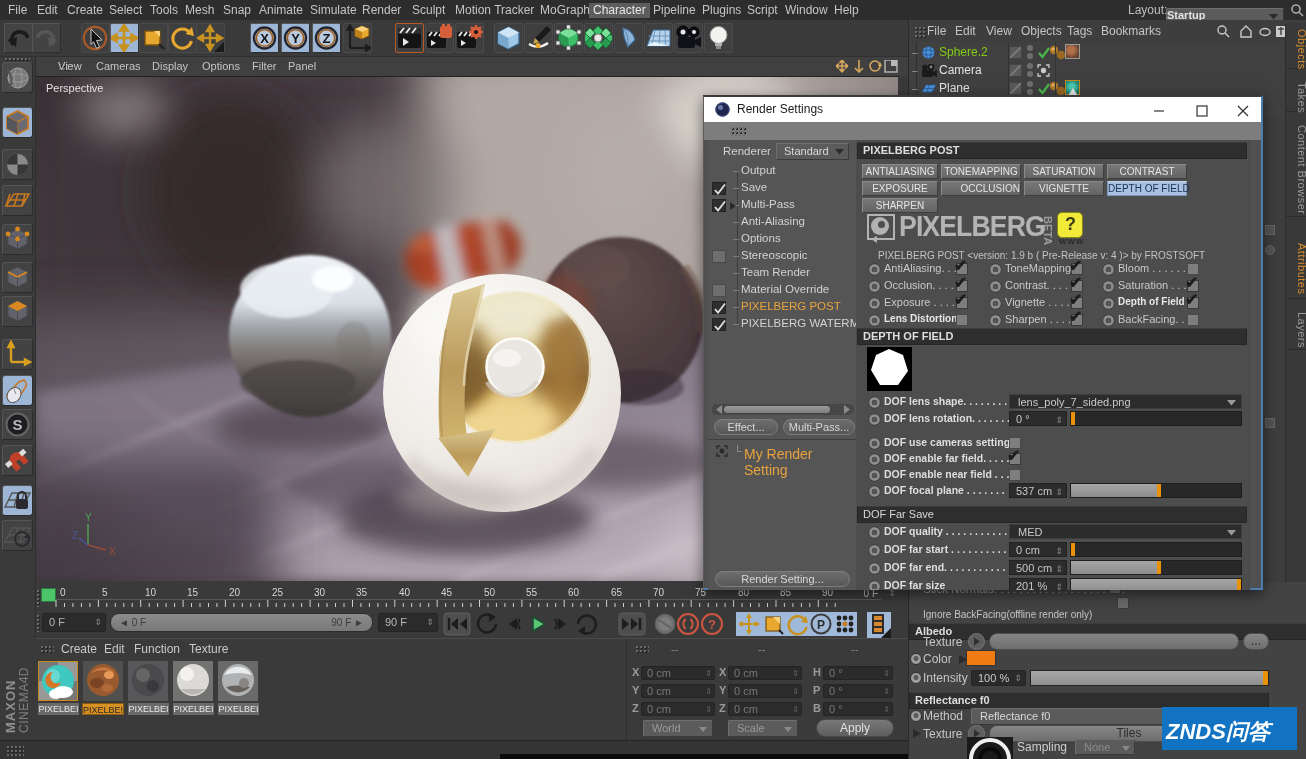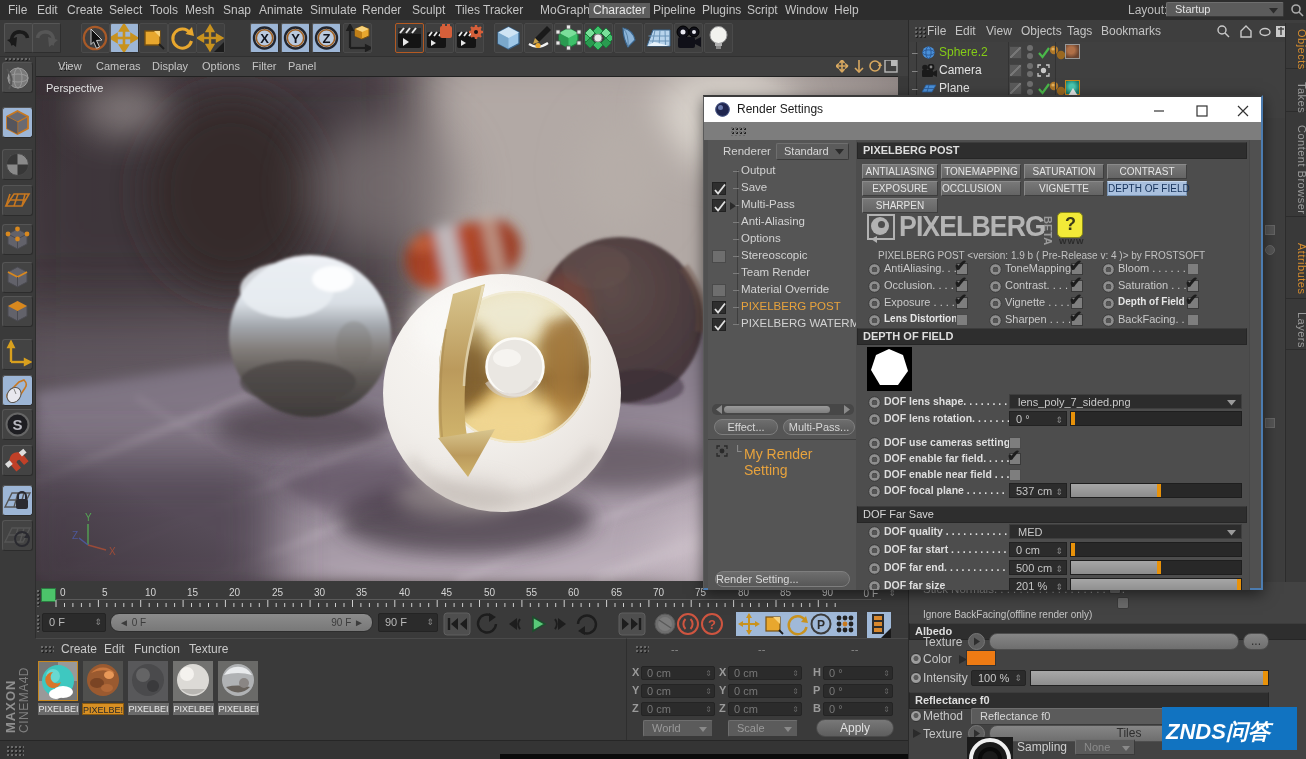--- a/index.html
+++ b/index.html
@@ -60,30 +60,30 @@
   <span class="mi" style="left:33px">Edit</span>
   <span class="mi" style="left:63px">Create</span>
   <span class="mi" style="left:105px">Select</span>
   <span class="mi" style="left:146px">Tools</span>
   <span class="mi" style="left:181px">Mesh</span>
   <span class="mi" style="left:219px">Snap</span>
   <span class="mi" style="left:255px">Animate</span>
   <span class="mi" style="left:306px">Simulate</span>
   <span class="mi" style="left:358px">Render</span>
   <span class="mi" style="left:408px">Sculpt</span>
-  <span class="mi" style="left:451px">Tiles Tracker</span>
+  <span class="mi" style="left:451px">Motion Tracker</span>
   <span class="mi" style="left:536px">MoGraph</span>
   <span class="mi" style="left:589px;background:#5d5d5d;color:#e8e8e8">Character</span>
   <span class="mi" style="left:649px">Pipeline</span>
   <span class="mi" style="left:698px">Plugins</span>
   <span class="mi" style="left:743px">Script</span>
   <span class="mi" style="left:781px">Window</span>
   <span class="mi" style="left:830px">Help</span>
   <span class="mi" style="left:1124px;color:#bdbdbd">Layout:</span>
-  <span class="combo" style="position:absolute;left:1166px;top:2px;width:118px;height:15px;line-height:13px;padding-left:8px;font-weight:normal;color:#e2e2e2">Startup<svg width="9" height="6" style="position:absolute;right:5px;top:5px">
+  <span class="combo" style="position:absolute;left:1166px;top:8px;width:118px;height:15px;line-height:13px;font-weight:bold;color:#e2e2e2">Startup<svg width="9" height="6" style="position:absolute;right:5px;top:5px">
         <path d="M0 0 L9 0 L4.5 5.5 Z" fill="#2b2b2b"></path>
       </svg></span>
   <svg width="14" height="14" style="position:absolute;left:1290px;top:3px">
       <circle cx="6" cy="6" r="4" fill="none" stroke="#aaa" stroke-width="1.6"></circle>
       <line x1="9" y1="9" x2="13" y2="13" stroke="#aaa" stroke-width="1.6"></line>
     </svg>
 </div>
 <div class="abs" id="toolbar">
   <div class="tbtn" style="left:4px"><svg width="27" height="28">
         <path d="M8 21 C4 12 10 7 16 8 C20 8.5 22 11 22.5 14" fill="none" stroke="#1a1a1a" stroke-width="3.6"></path>
@@ -1111,30 +1111,30 @@
       <div style="position:absolute;left:75px;top:279px;width:72px;height:16px;background:linear-gradient(#6e6e6e,#575757);border:1px solid #7e7e7e;border-radius:8px;text-align:center;line-height:15px;font-size:11px;color:#d8d8d8">Multi-Pass...</div>
       <div style="position:absolute;left:0px;top:299px;width:148px;height:1px;background:#3e3e3e"></div>
       <svg width="12" height="12" style="position:absolute;left:8px;top:305px">
           <g stroke="#2a2a2a" stroke-width="1.3" fill="none">
             <path d="M1 4 L1 1 L4 1 M8 1 L11 1 L11 4 M11 8 L11 11 L8 11 M4 11 L1 11 L1 8"></path>
             <circle cx="6" cy="6" r="1.8" fill="#2a2a2a"></circle>
           </g>
         </svg>
       <span style="position:absolute;left:26px;top:305px;font-size:11px;color:#9a9a9a">└</span>
       <span style="position:absolute;left:36px;top:306px;font-size:14px;color:#e8a33d">My Render Setting</span>
-      <div style="position:absolute;left:7px;top:431px;width:135px;height:16px;background:linear-gradient(#6e6e6e,#575757);border:1px solid #7e7e7e;border-radius:8px;line-height:15px;font-size:11px;color:#d8d8d8">Render Setting...</div>
+      <div style="position:absolute;left:7px;top:431px;width:135px;height:16px;background:linear-gradient(#6e6e6e,#575757);border:1px solid #7e7e7e;border-radius:8px;text-align:center;line-height:15px;font-size:11px;color:#d8d8d8">Render Setting...</div>
     </div>
     <div id="dcontent">
       <div class="sechdr" style="position:absolute;left:1px;top:2px;width:390px">PIXELBERG POST</div>
       <div style="position:absolute;left:6px;top:24px;width:76px;height:15px;background:linear-gradient(#787878,#646464);color:#e4e4e4;border:1px solid #8a8a8a;border-bottom-color:#3e3e3e;border-right-color:#3e3e3e;font-size:10px;text-align:center;line-height:13.5px;white-space:nowrap">ANTIALIASING</div>
         <div style="position:absolute;left:85px;top:24px;width:80px;height:15px;background:linear-gradient(#787878,#646464);color:#e4e4e4;border:1px solid #8a8a8a;border-bottom-color:#3e3e3e;border-right-color:#3e3e3e;font-size:10px;text-align:center;line-height:13.5px;white-space:nowrap">TONEMAPPING</div>
         <div style="position:absolute;left:168px;top:24px;width:80px;height:15px;background:linear-gradient(#787878,#646464);color:#e4e4e4;border:1px solid #8a8a8a;border-bottom-color:#3e3e3e;border-right-color:#3e3e3e;font-size:10px;text-align:center;line-height:13.5px;white-space:nowrap">SATURATION</div>
         <div style="position:absolute;left:251px;top:24px;width:80px;height:15px;background:linear-gradient(#787878,#646464);color:#e4e4e4;border:1px solid #8a8a8a;border-bottom-color:#3e3e3e;border-right-color:#3e3e3e;font-size:10px;text-align:center;line-height:13.5px;white-space:nowrap">CONTRAST</div>
         <div style="position:absolute;left:6px;top:41px;width:76px;height:15px;background:linear-gradient(#787878,#646464);color:#e4e4e4;border:1px solid #8a8a8a;border-bottom-color:#3e3e3e;border-right-color:#3e3e3e;font-size:10px;text-align:center;line-height:13.5px;white-space:nowrap">EXPOSURE</div>
-        <div style="position:absolute;left:85px;top:41px;width:80px;height:15px;background:linear-gradient(#787878,#646464);color:#e4e4e4;border:1px solid #8a8a8a;border-bottom-color:#3e3e3e;border-right-color:#3e3e3e;font-size:10px;text-align:left;line-height:13.5px;white-space:nowrap">OCCLUSION</div>
+        <div style="position:absolute;left:85px;top:41px;width:80px;height:15px;background:linear-gradient(#787878,#646464);color:#e4e4e4;border:1px solid #8a8a8a;border-bottom-color:#3e3e3e;border-right-color:#3e3e3e;font-size:10px;text-align:right;line-height:13.5px;white-space:nowrap">OCCLUSION</div>
         <div style="position:absolute;left:168px;top:41px;width:80px;height:15px;background:linear-gradient(#787878,#646464);color:#e4e4e4;border:1px solid #8a8a8a;border-bottom-color:#3e3e3e;border-right-color:#3e3e3e;font-size:10px;text-align:center;line-height:13.5px;white-space:nowrap">VIGNETTE</div>
         <div style="position:absolute;left:251px;top:41px;width:80px;height:15px;background:#a9c0de;color:#16325a;border:1px solid #7a95b5;border-top-color:#c6d6ea;font-size:10px;text-align:center;line-height:13.5px;white-space:nowrap">DEPTH OF FIELD</div>
         <div style="position:absolute;left:6px;top:58px;width:76px;height:15px;background:linear-gradient(#787878,#646464);color:#e4e4e4;border:1px solid #8a8a8a;border-bottom-color:#3e3e3e;border-right-color:#3e3e3e;font-size:10px;text-align:center;line-height:13.5px;white-space:nowrap">SHARPEN</div>
 
       <svg width="30" height="30" style="position:absolute;left:11px;top:74px">
           <rect x="1" y="1" width="26" height="24" fill="none" stroke="#b2b2b2" stroke-width="2"></rect>
           <circle cx="13" cy="12" r="9" fill="#b2b2b2"></circle>
           <circle cx="14.5" cy="10.5" r="3.5" fill="#4d4d4d"></circle>
           <path d="M4 25 L10 29 L10 22 Z" fill="#b2b2b2"></path>
         </svg>

